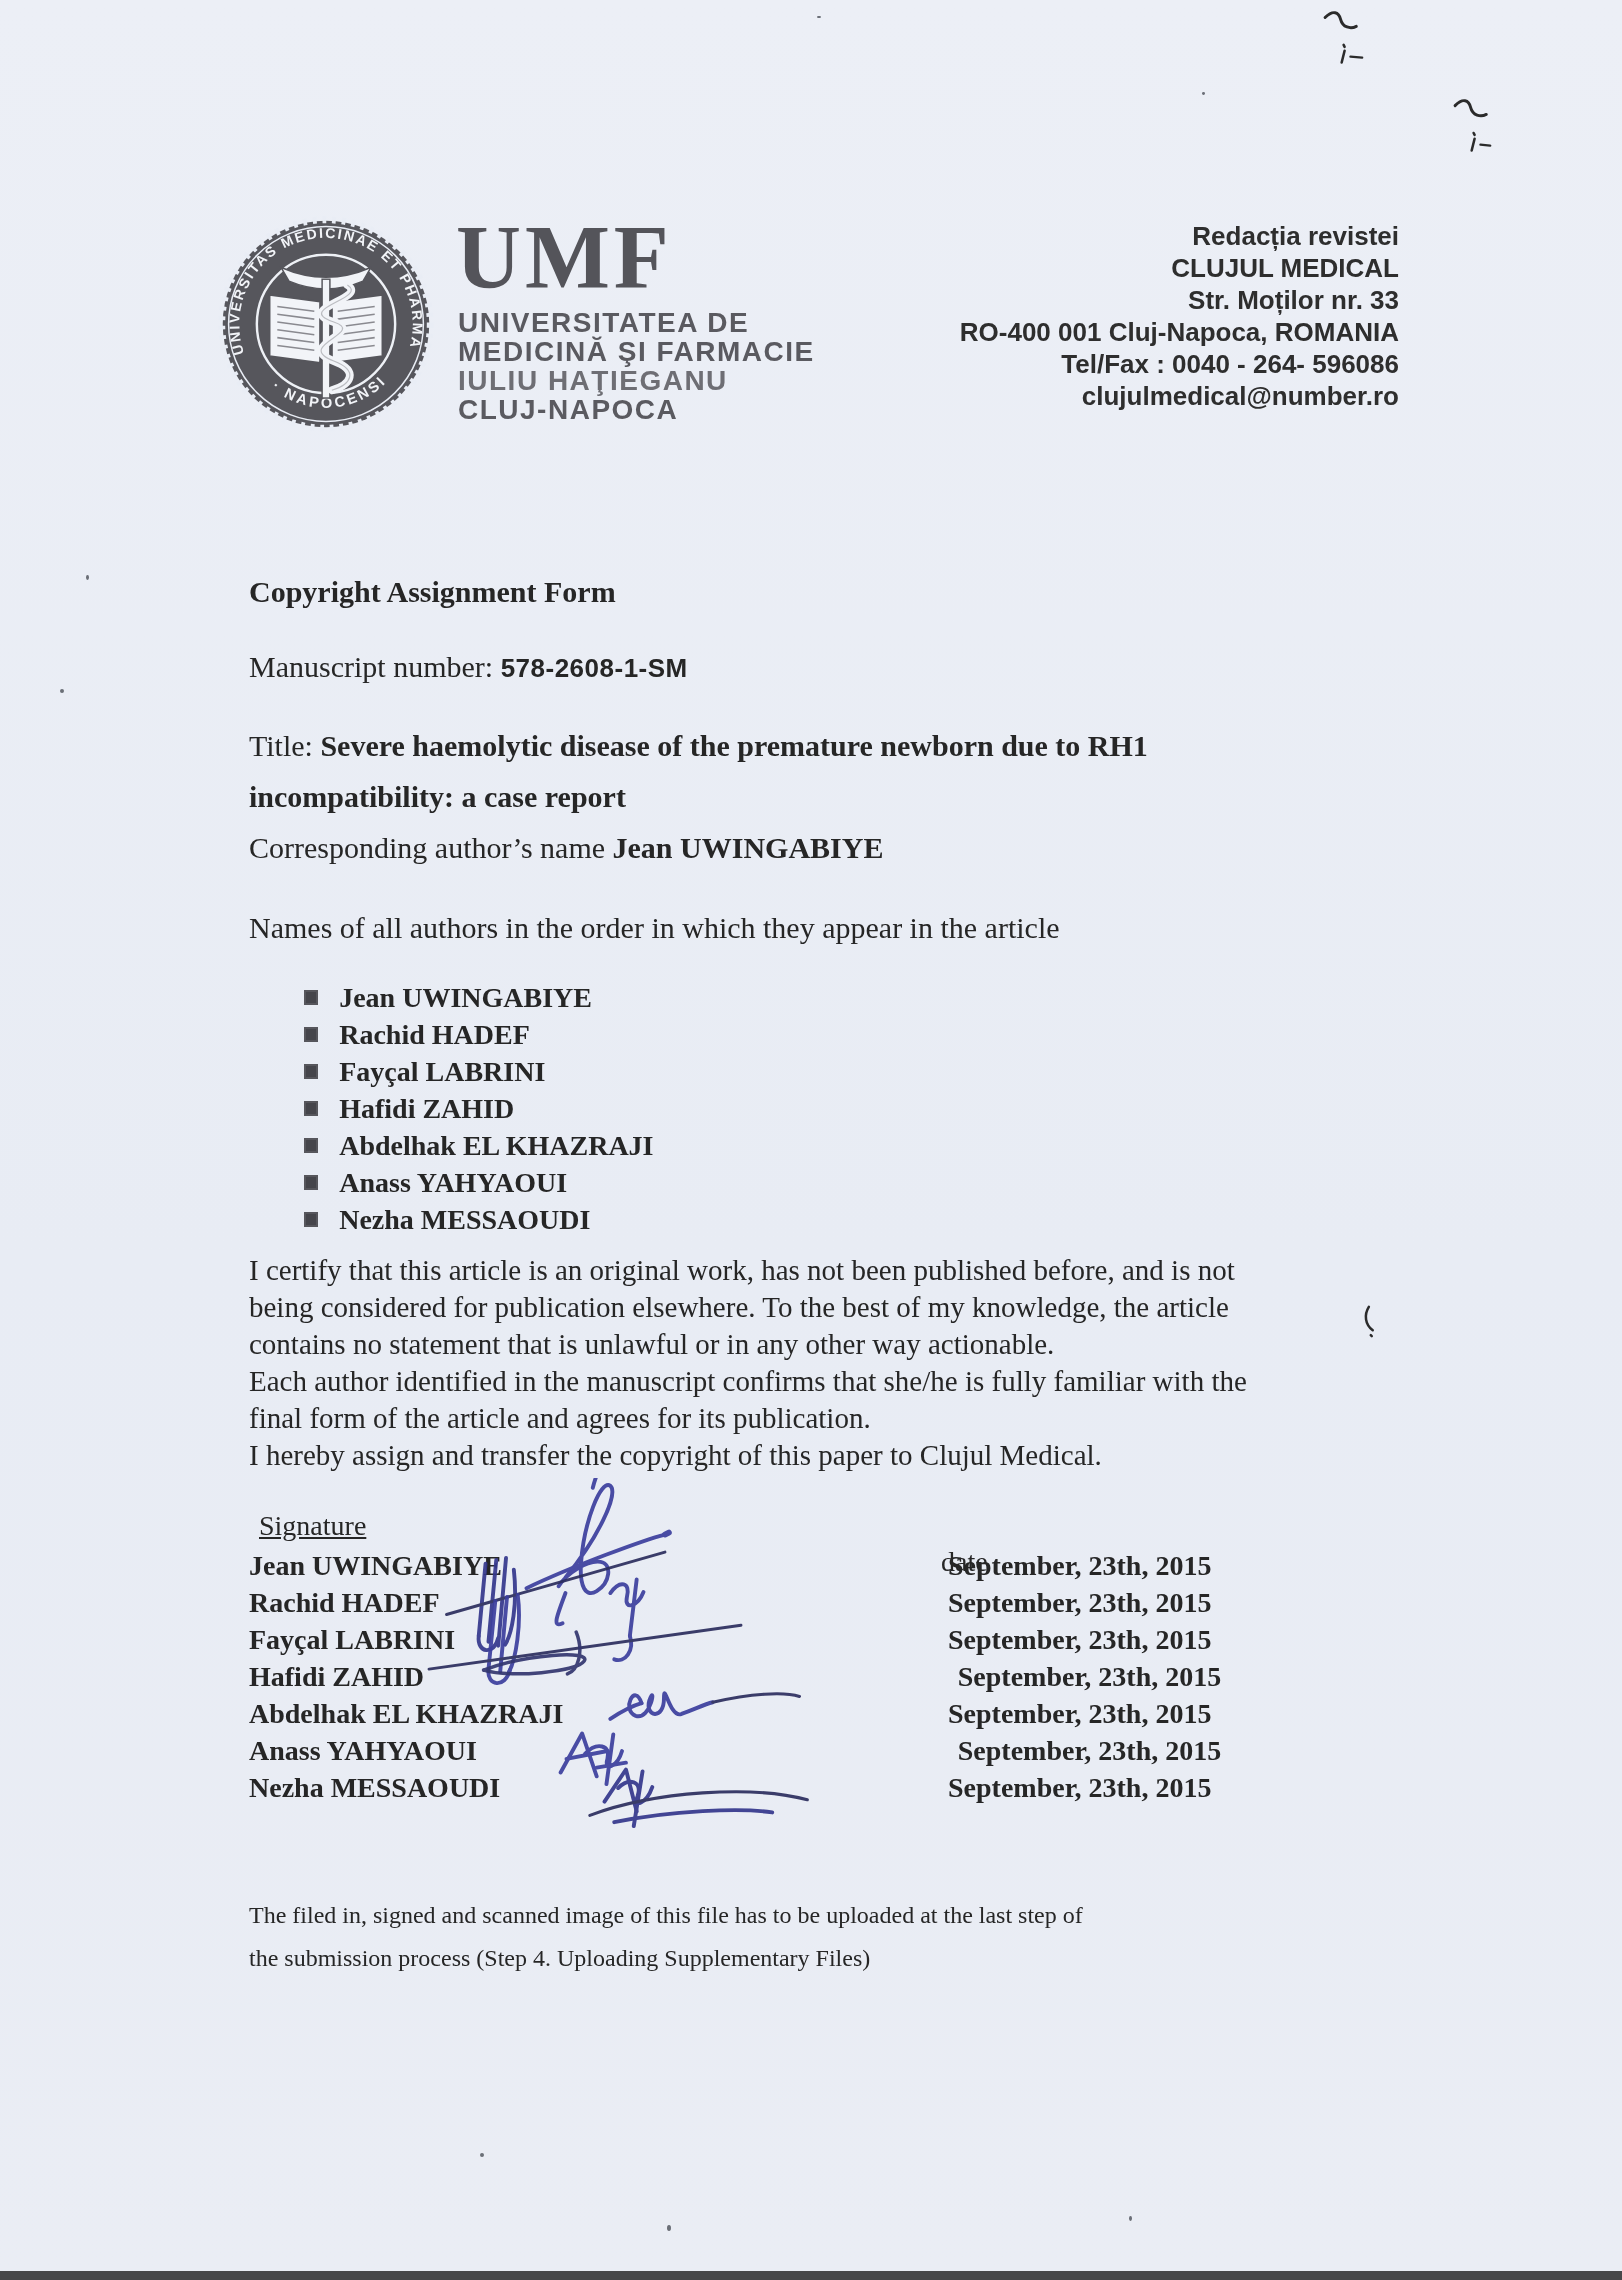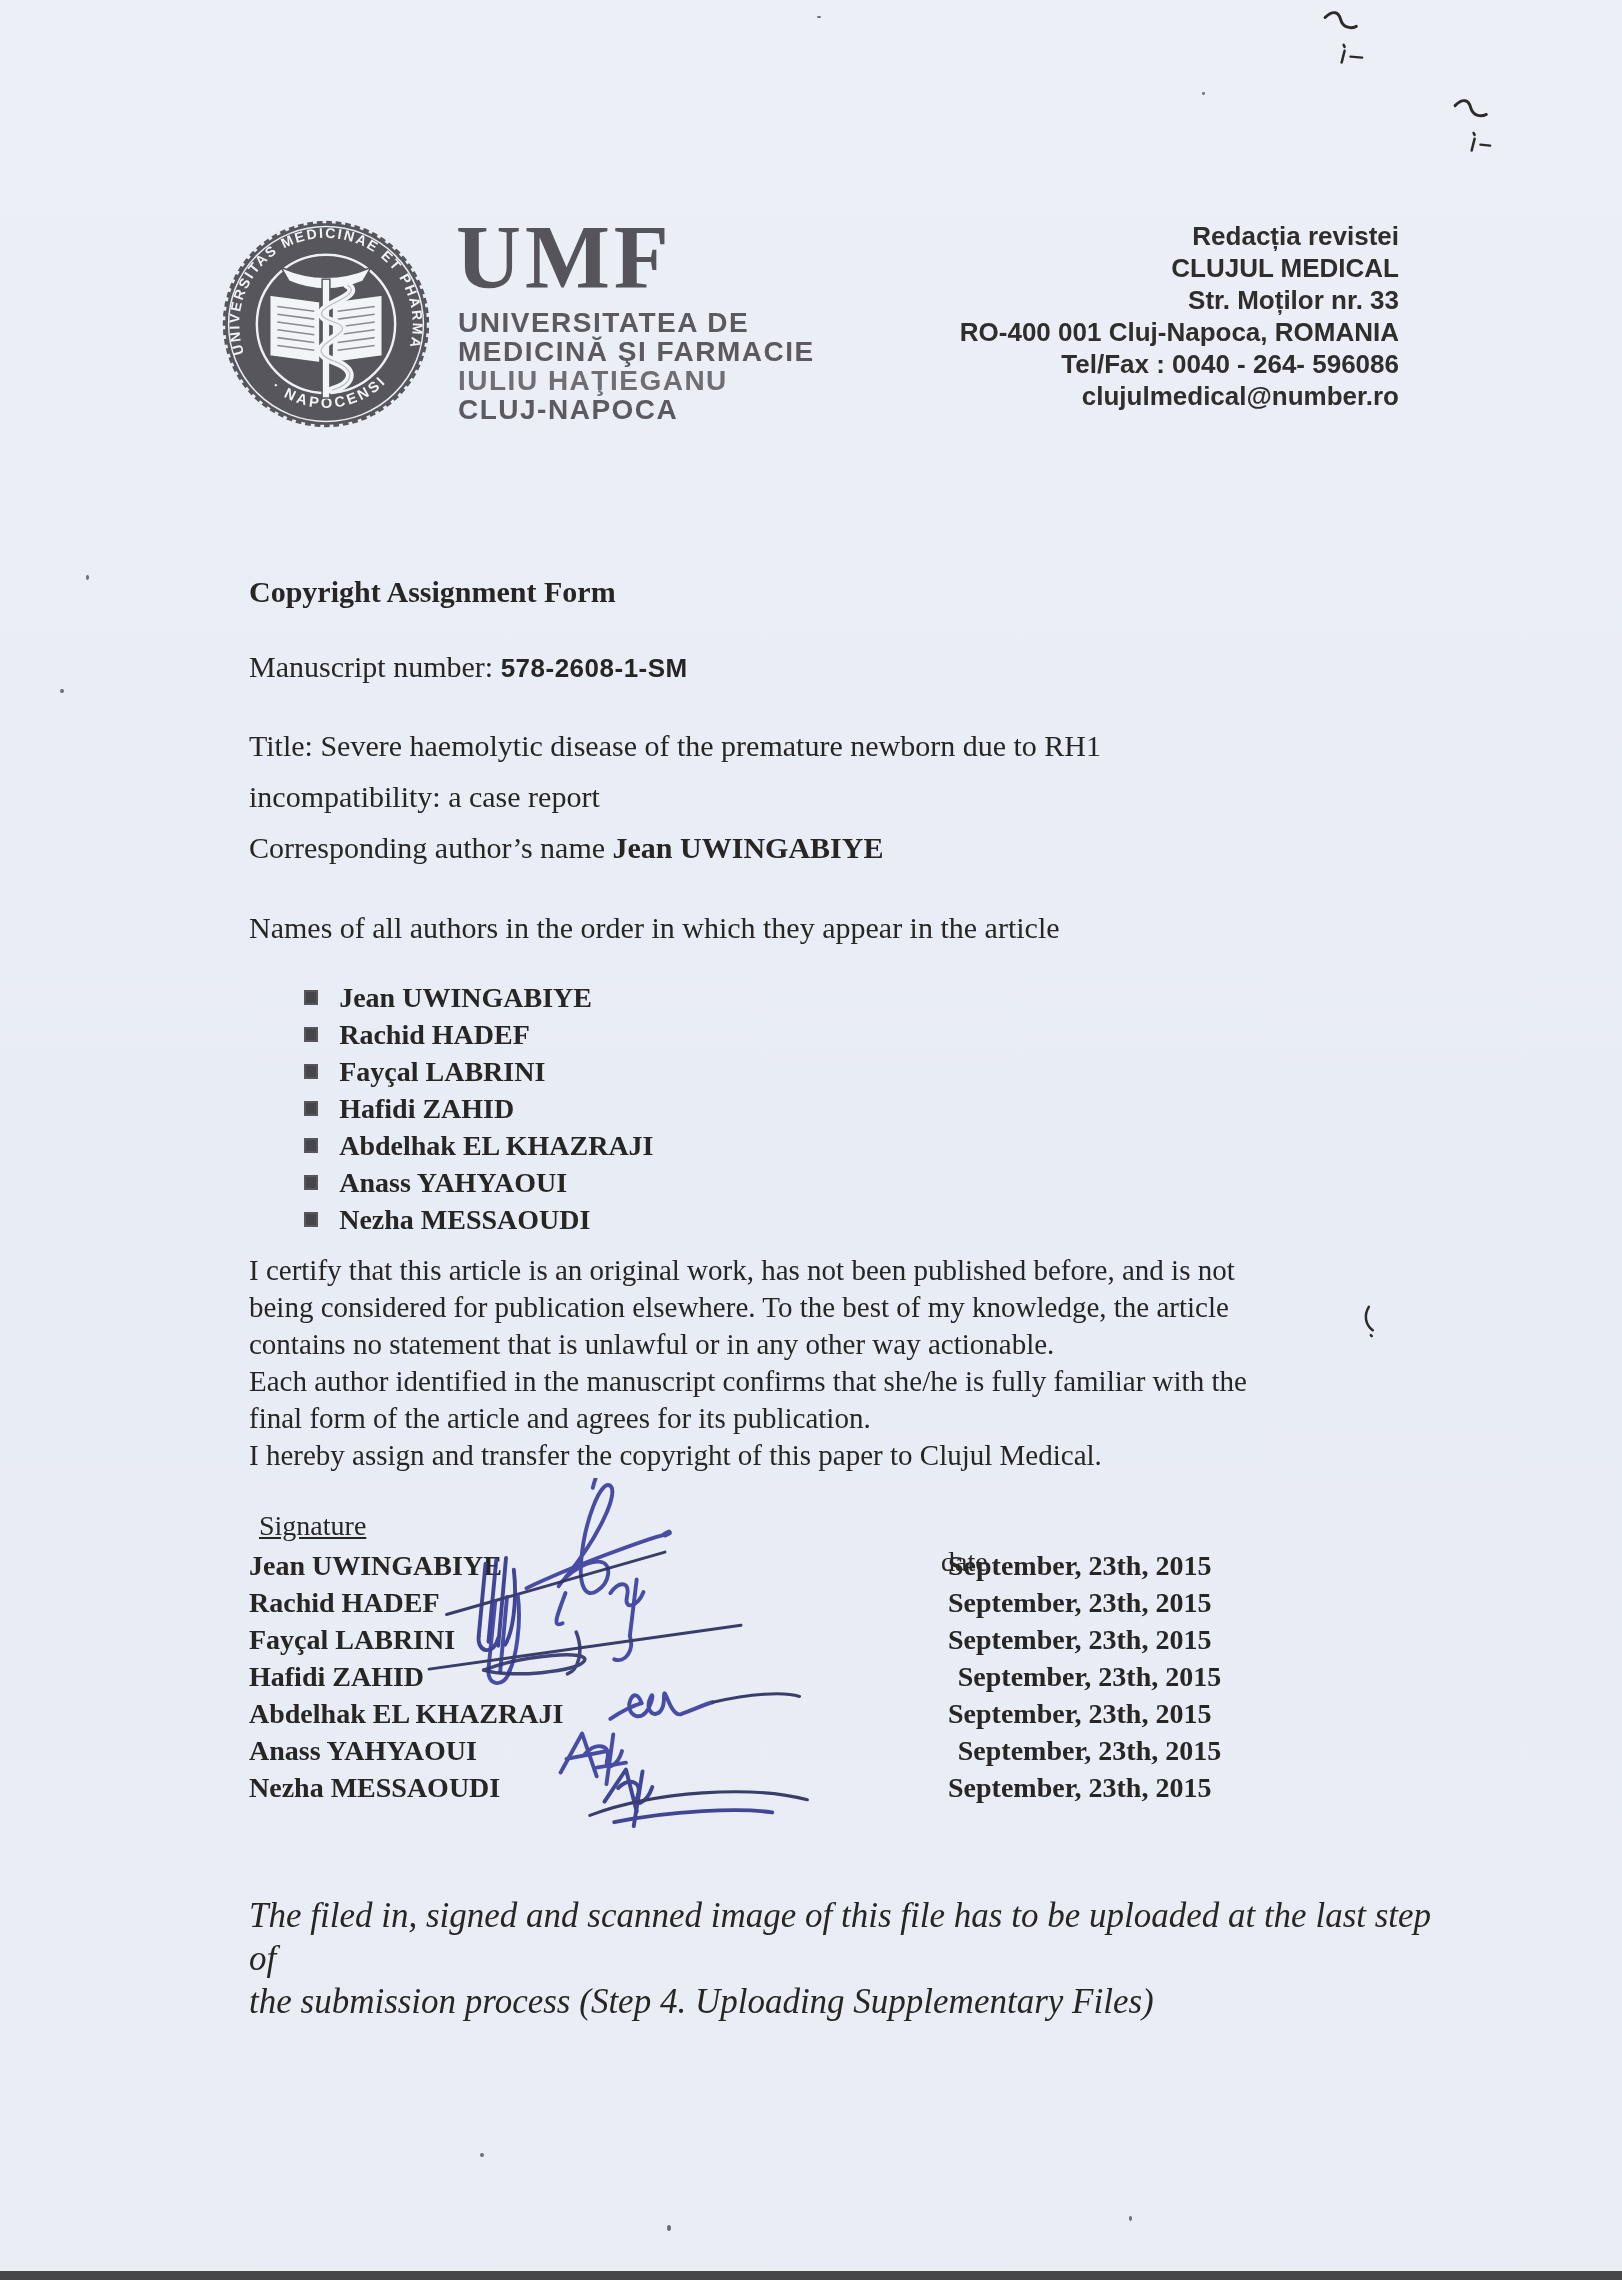--- a/index.html
+++ b/index.html
@@ -32,42 +32,42 @@
     font-weight:bold;font-size:26px;line-height:32px;color:#2e2e2e;
   }
   
   .doc-title{left:249px;top:575px;font-weight:bold;font-size:30px;}
   .manuscript{left:249px;top:650px;font-size:30px;}
   .manuscript b{
     font-family:"Liberation Sans","DejaVu Sans",sans-serif;
     font-weight:bold;font-size:26px;letter-spacing:0.5px;
   }
   .article-title{left:249px;top:720px;font-size:30px;line-height:51px;width:1092px;}
-  .article-title .bold{font-weight:normal;}
+  .article-title .bold{font-weight:bold;}
   .corresponding{left:249px;top:831px;font-size:30px;}
   .corresponding .bold{font-weight:bold;}
   .authors-heading{left:249px;top:911px;font-size:30px;}
   .author-list{left:304px;top:979px;}
   .author-item{display:flex;align-items:center;height:37px;}
   .bullet{
     width:13.7px;height:14.6px;background:#45454b;margin-right:21.5px;flex:0 0 auto;
     box-shadow:inset 0 0 0 2px #56565c;
   }
   .author-item .name{font-weight:bold;font-size:28px;}
   .certification{left:249px;top:1252px;font-size:29px;line-height:37px;width:1161px;}
   
   .sig-header-left{left:259px;top:1510px;font-size:28px;text-decoration:underline;}
   .sig-header-right{left:941px;top:1510px;font-size:28px;margin-top:36px;}
   .sig-rows{left:249px;top:1547px;width:995px;}
   .sig-row{display:flex;height:37px;align-items:center;}
   .sig-row .sig-name{font-weight:bold;font-size:28px;width:671px;}
   .sig-row .sig-date{font-weight:bold;font-size:28px;margin-left:28px;}
   .sig-row.indent .sig-date{padding-left:9.8px;}
   .footer-note{
-    left:249px;top:1894px;font-size:35px;line-height:43px;font-style:italic;width:1190px;
+    left:249px;top:1894px;font-size:24px;line-height:43px;width:1190px;
   }
   .bottom-band{left:0;bottom:0;width:1623px;height:8.8px;background:#474749;}
   .speck{position:absolute;background:#6b6f77;border-radius:50%;}
 </style>
 </head>
 <body>
 
 <div class="page">
 
   <svg class="abs" style="left:213px;top:211px;" width="226" height="226" viewBox="-116 -116 232 232">

